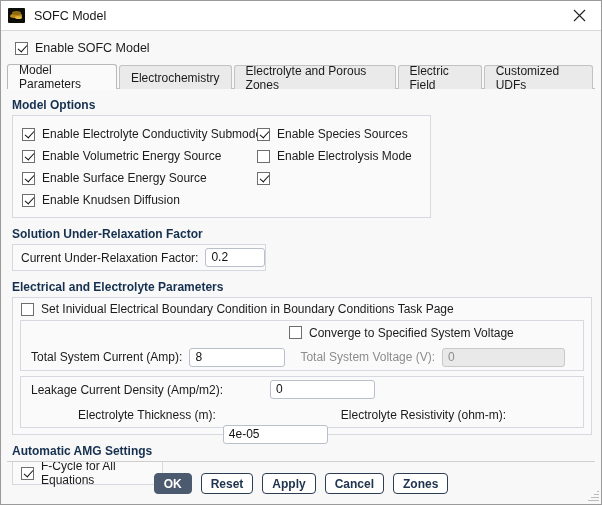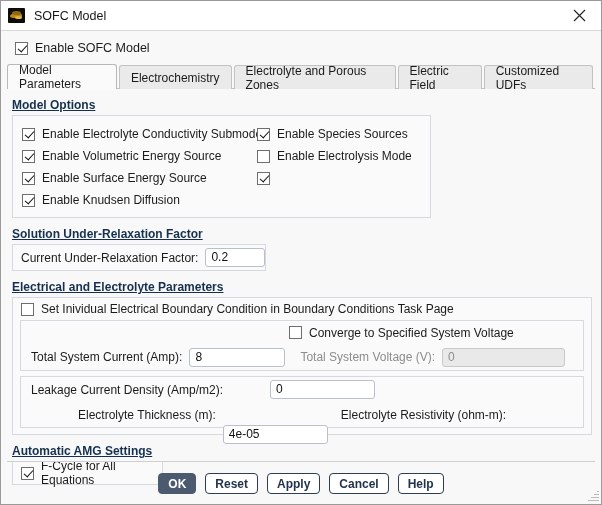--- a/index.html
+++ b/index.html
@@ -152,21 +152,20 @@
     height: 2px;
     background: #fafafa;
   }
 
   
   .section-title {
     font-weight: bold;
     font-size: 12px;
     color: #15304f;
     margin: 9px 0 3px 11px;
-    text-decoration: underline;
   }
   .panel {
     box-sizing: border-box;
     border: 1px solid #d6dae0;
     background: #fafafa;
     margin: 0 11px;
   }
 
   
   .opt-grid {
@@ -384,21 +383,21 @@
       <span class="cb-label" style="margin-left:7px;">F-Cycle for All Equations</span>
     </div>
   </div>
 
   <div class="sep"></div>
   <div class="btnbar">
     <div class="btn primary">OK</div>
     <div class="btn">Reset</div>
     <div class="btn">Apply</div>
     <div class="btn">Cancel</div>
-    <div class="btn">Help</div>
+    <div class="btn">Zones</div>
   </div>
 
   <div class="grip">
     <i style="bottom:1px; width:11px;"></i>
     <i style="bottom:4px; width:8px;"></i>
     <i style="bottom:7px; width:5px;"></i>
     <i style="bottom:10px; width:2px;"></i>
   </div>
 
 </div>

